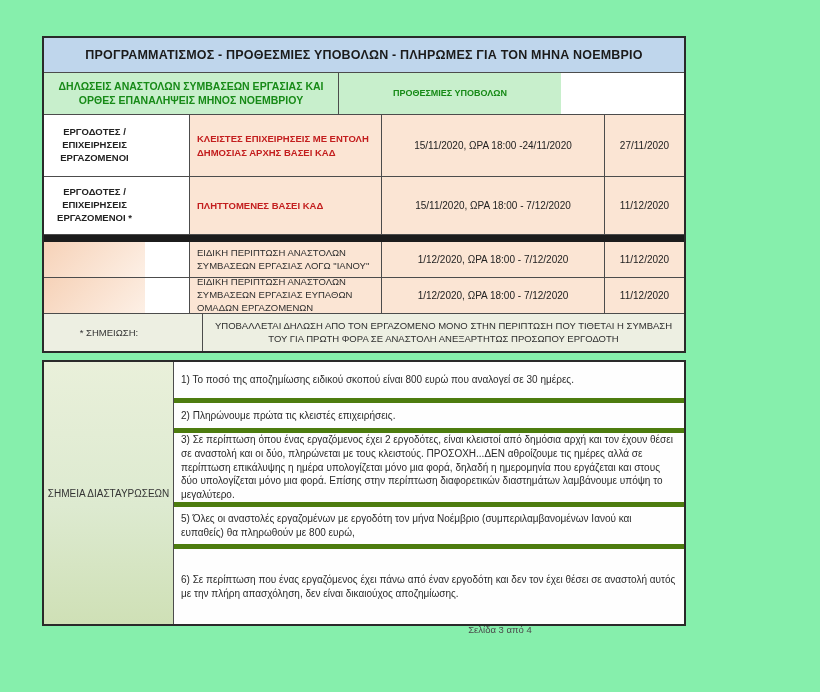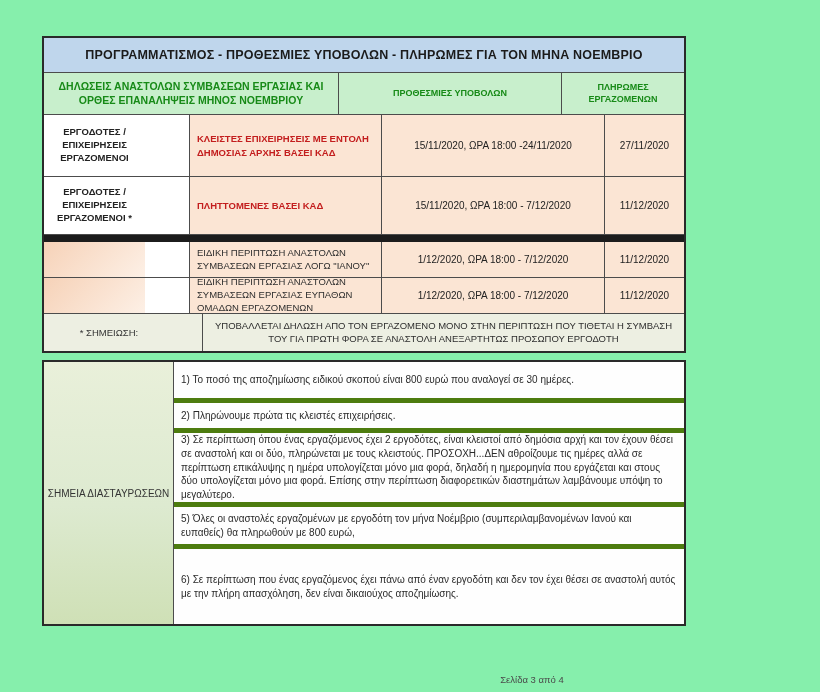--- a/index.html
+++ b/index.html
@@ -48,38 +48,37 @@
   .green-cell{box-sizing:border-box;width:130px;flex:0 0 auto;display:flex;align-items:center;
               justify-content:center;text-align:center;font-size:10px;color:#333;
               background:linear-gradient(180deg,#e9f0da 0%,#ddead0 55%,#cfe0b6 100%);
               border-right:1px solid #4c4c4c;}
   .items{flex:1 1 auto;display:flex;flex-direction:column;}
   .item{box-sizing:border-box;display:flex;align-items:center;padding:3px 7px;
         font-size:10px;line-height:1.38;color:#2a2a2a;background:#fefefe;}
   .item + .item{border-top:5px solid #4d7c0f;}
   .i1{height:36px;} .i2{height:30px;} .i3{height:74px;} .i4{height:40px;} .i5{height:42px;} .i6{flex:1;}
 
-  .footer{position:absolute;left:500px;top:674px;transform:translateX(-50%);
-          font-size:9.5px;color:#4a4a4a;white-space:nowrap;margin-left:32px;}
+  .footer{position:absolute;left:500px;top:624px;transform:translateX(-50%);
+          font-size:9.5px;color:#4a4a4a;white-space:nowrap;}
 </style>
 </head>
 <body>
 
 <div class="page">
 
   <div class="blockA">
 
     <div class="r title-r">
       <div class="c title">ΠΡΟΓΡΑΜΜΑΤΙΣΜΟΣ - ΠΡΟΘΕΣΜΙΕΣ ΥΠΟΒΟΛΩΝ - ΠΛΗΡΩΜΕΣ ΓΙΑ ΤΟΝ ΜΗΝΑ ΝΟΕΜΒΡΙΟ</div>
     </div>
 
     <div class="r hdr-r">
       <div class="c w12 hdr">ΔΗΛΩΣΕΙΣ ΑΝΑΣΤΟΛΩΝ ΣΥΜΒΑΣΕΩΝ ΕΡΓΑΣΙΑΣ  ΚΑΙ ΟΡΘΕΣ ΕΠΑΝΑΛΗΨΕΙΣ ΜΗΝΟΣ ΝΟΕΜΒΡΙΟΥ</div>
       <div class="c w3 hdr hdr-sm">ΠΡΟΘΕΣΜΙΕΣ ΥΠΟΒΟΛΩΝ</div>
-      <div class="c w4 hdr hdr-sm">ΠΛΗΡΩΜΕΣ ΕΡΓΑΖΟΜΕΝΩΝ</div>
     </div>
 
     <div class="r" style="height:61px">
       <div class="c w1 cat">ΕΡΓΟΔΟΤΕΣ / ΕΠΙΧΕΙΡΗΣΕΙΣ ΕΡΓΑΖΟΜΕΝΟΙ</div>
       <div class="c w2 peach red left">ΚΛΕΙΣΤΕΣ ΕΠΙΧΕΙΡΗΣΕΙΣ ΜΕ ΕΝΤΟΛΗ ΔΗΜΟΣΙΑΣ ΑΡΧΗΣ ΒΑΣΕΙ ΚΑΔ</div>
       <div class="c w3 peach date">15/11/2020, ΩΡΑ 18:00 -24/11/2020</div>
       <div class="c w4 peach date">27/11/2020</div>
     </div>
 
     <div class="r" style="height:57px">

